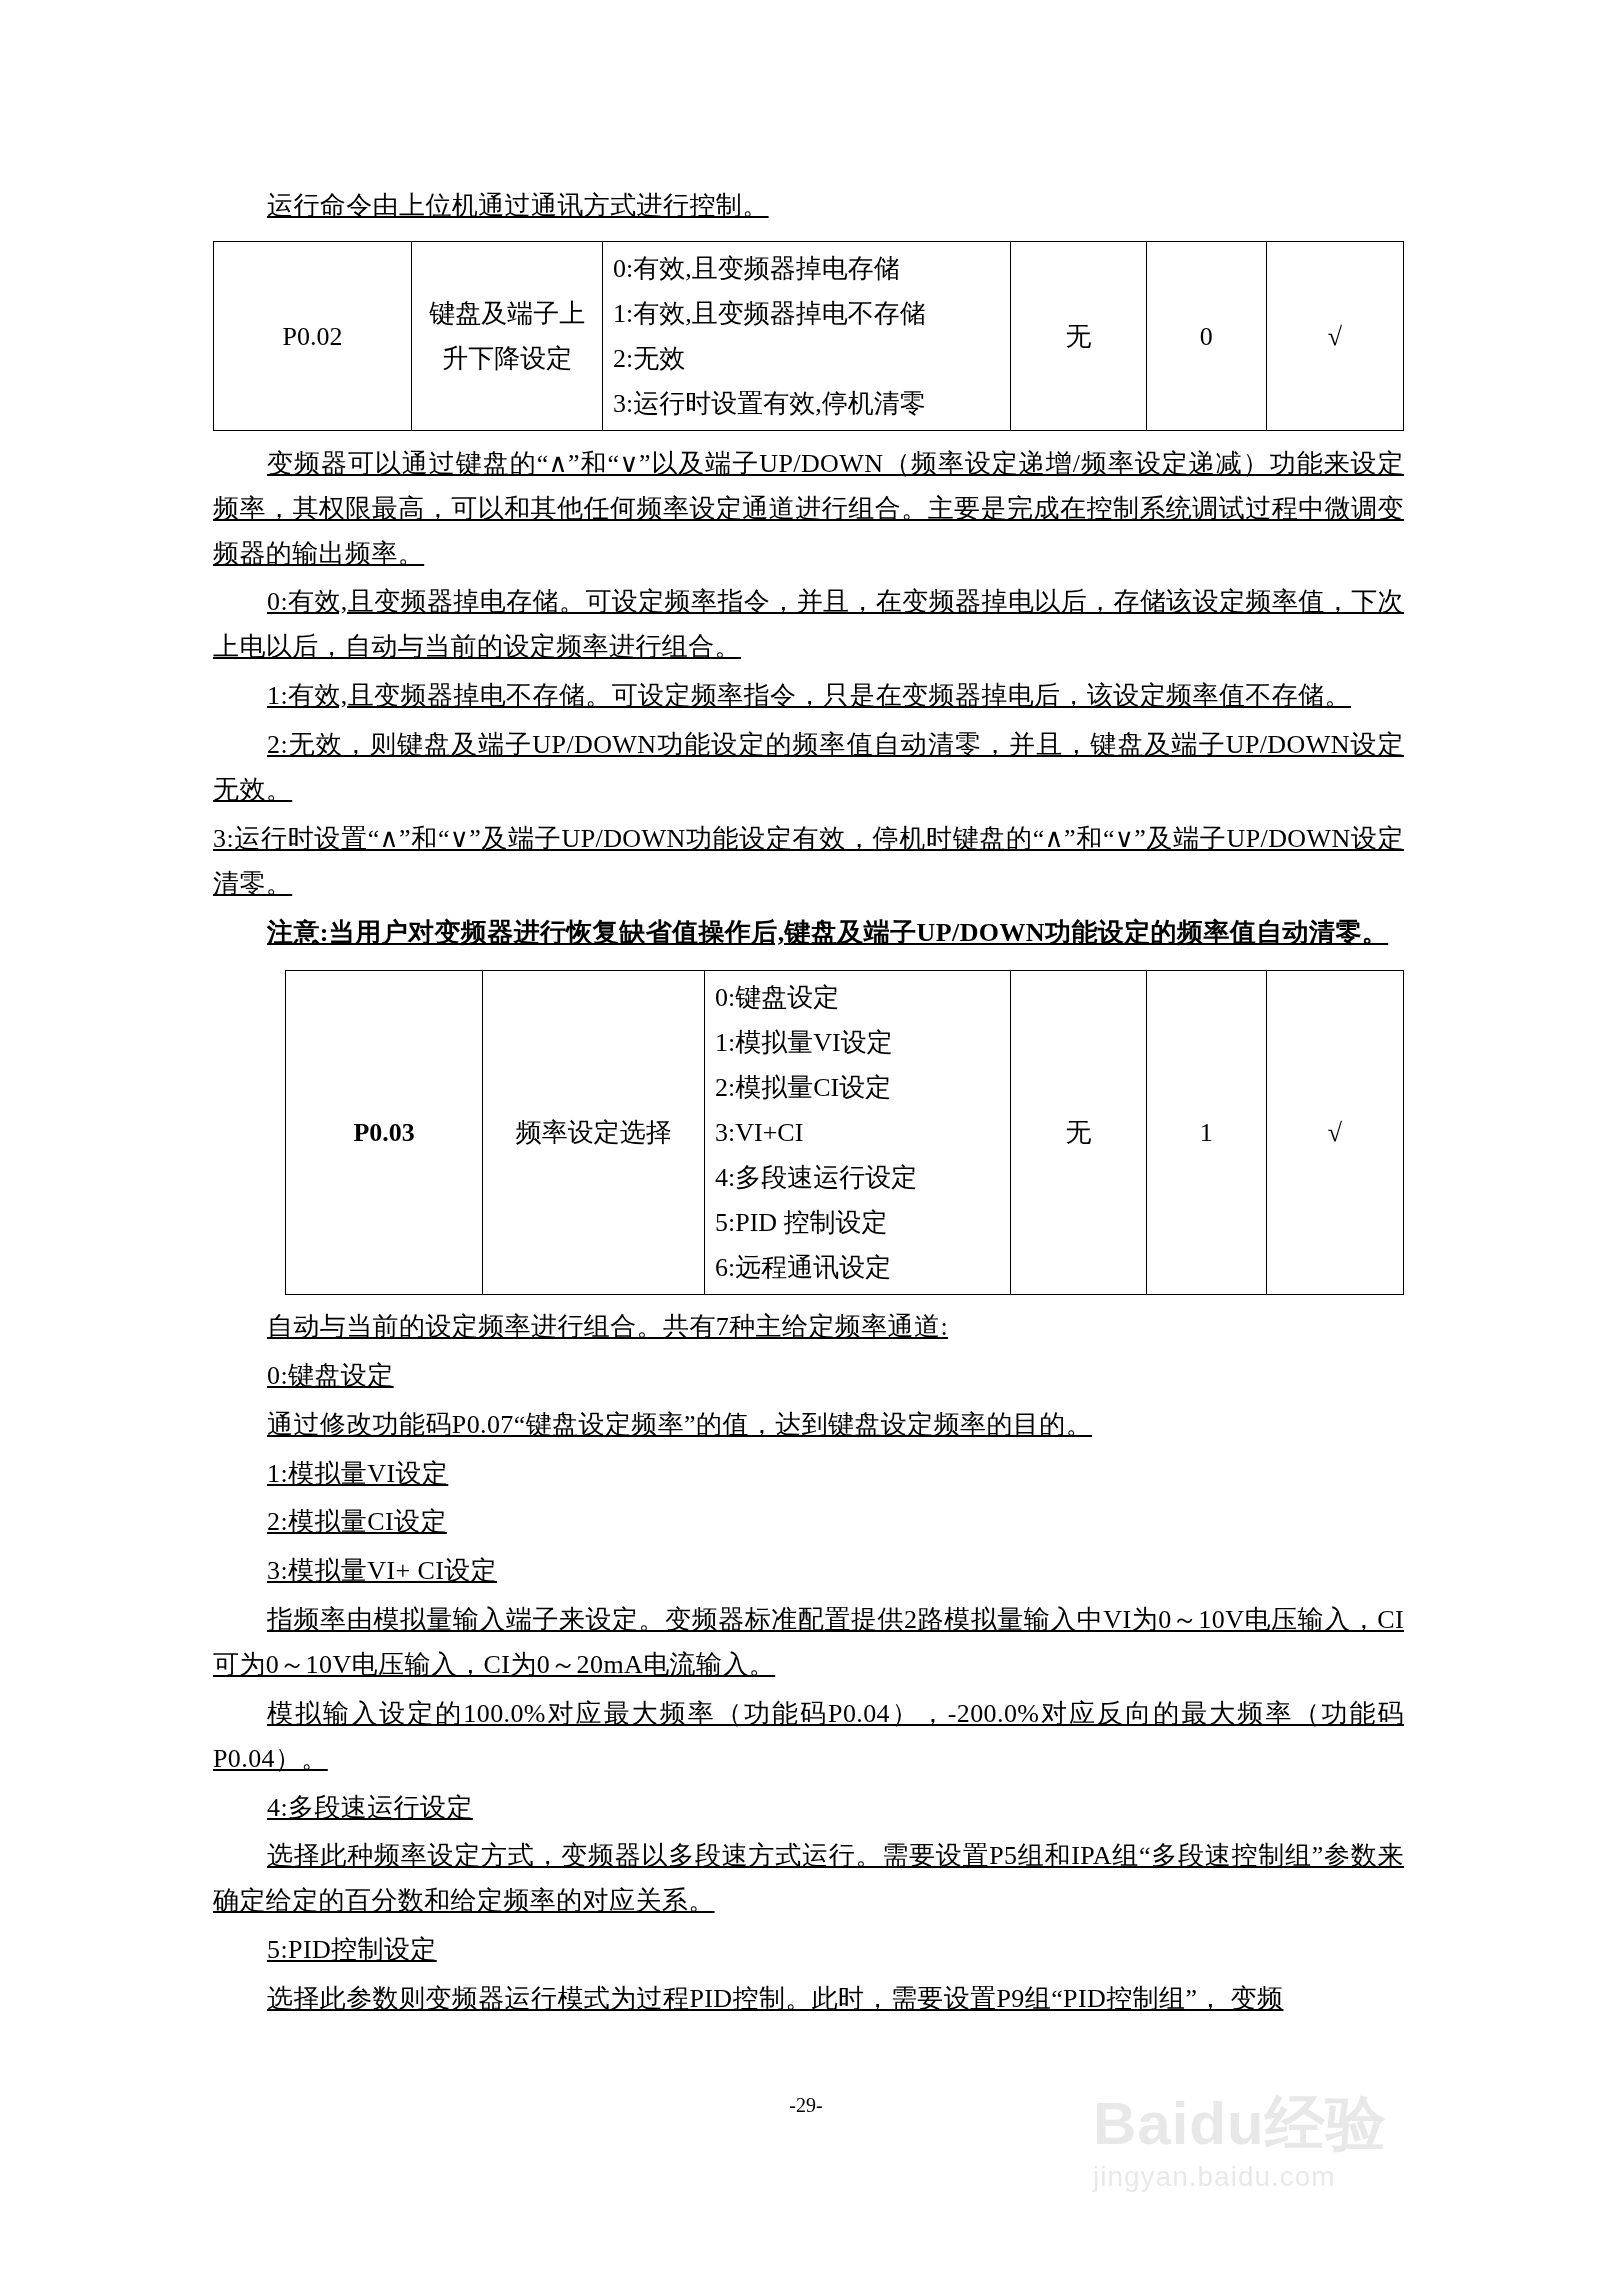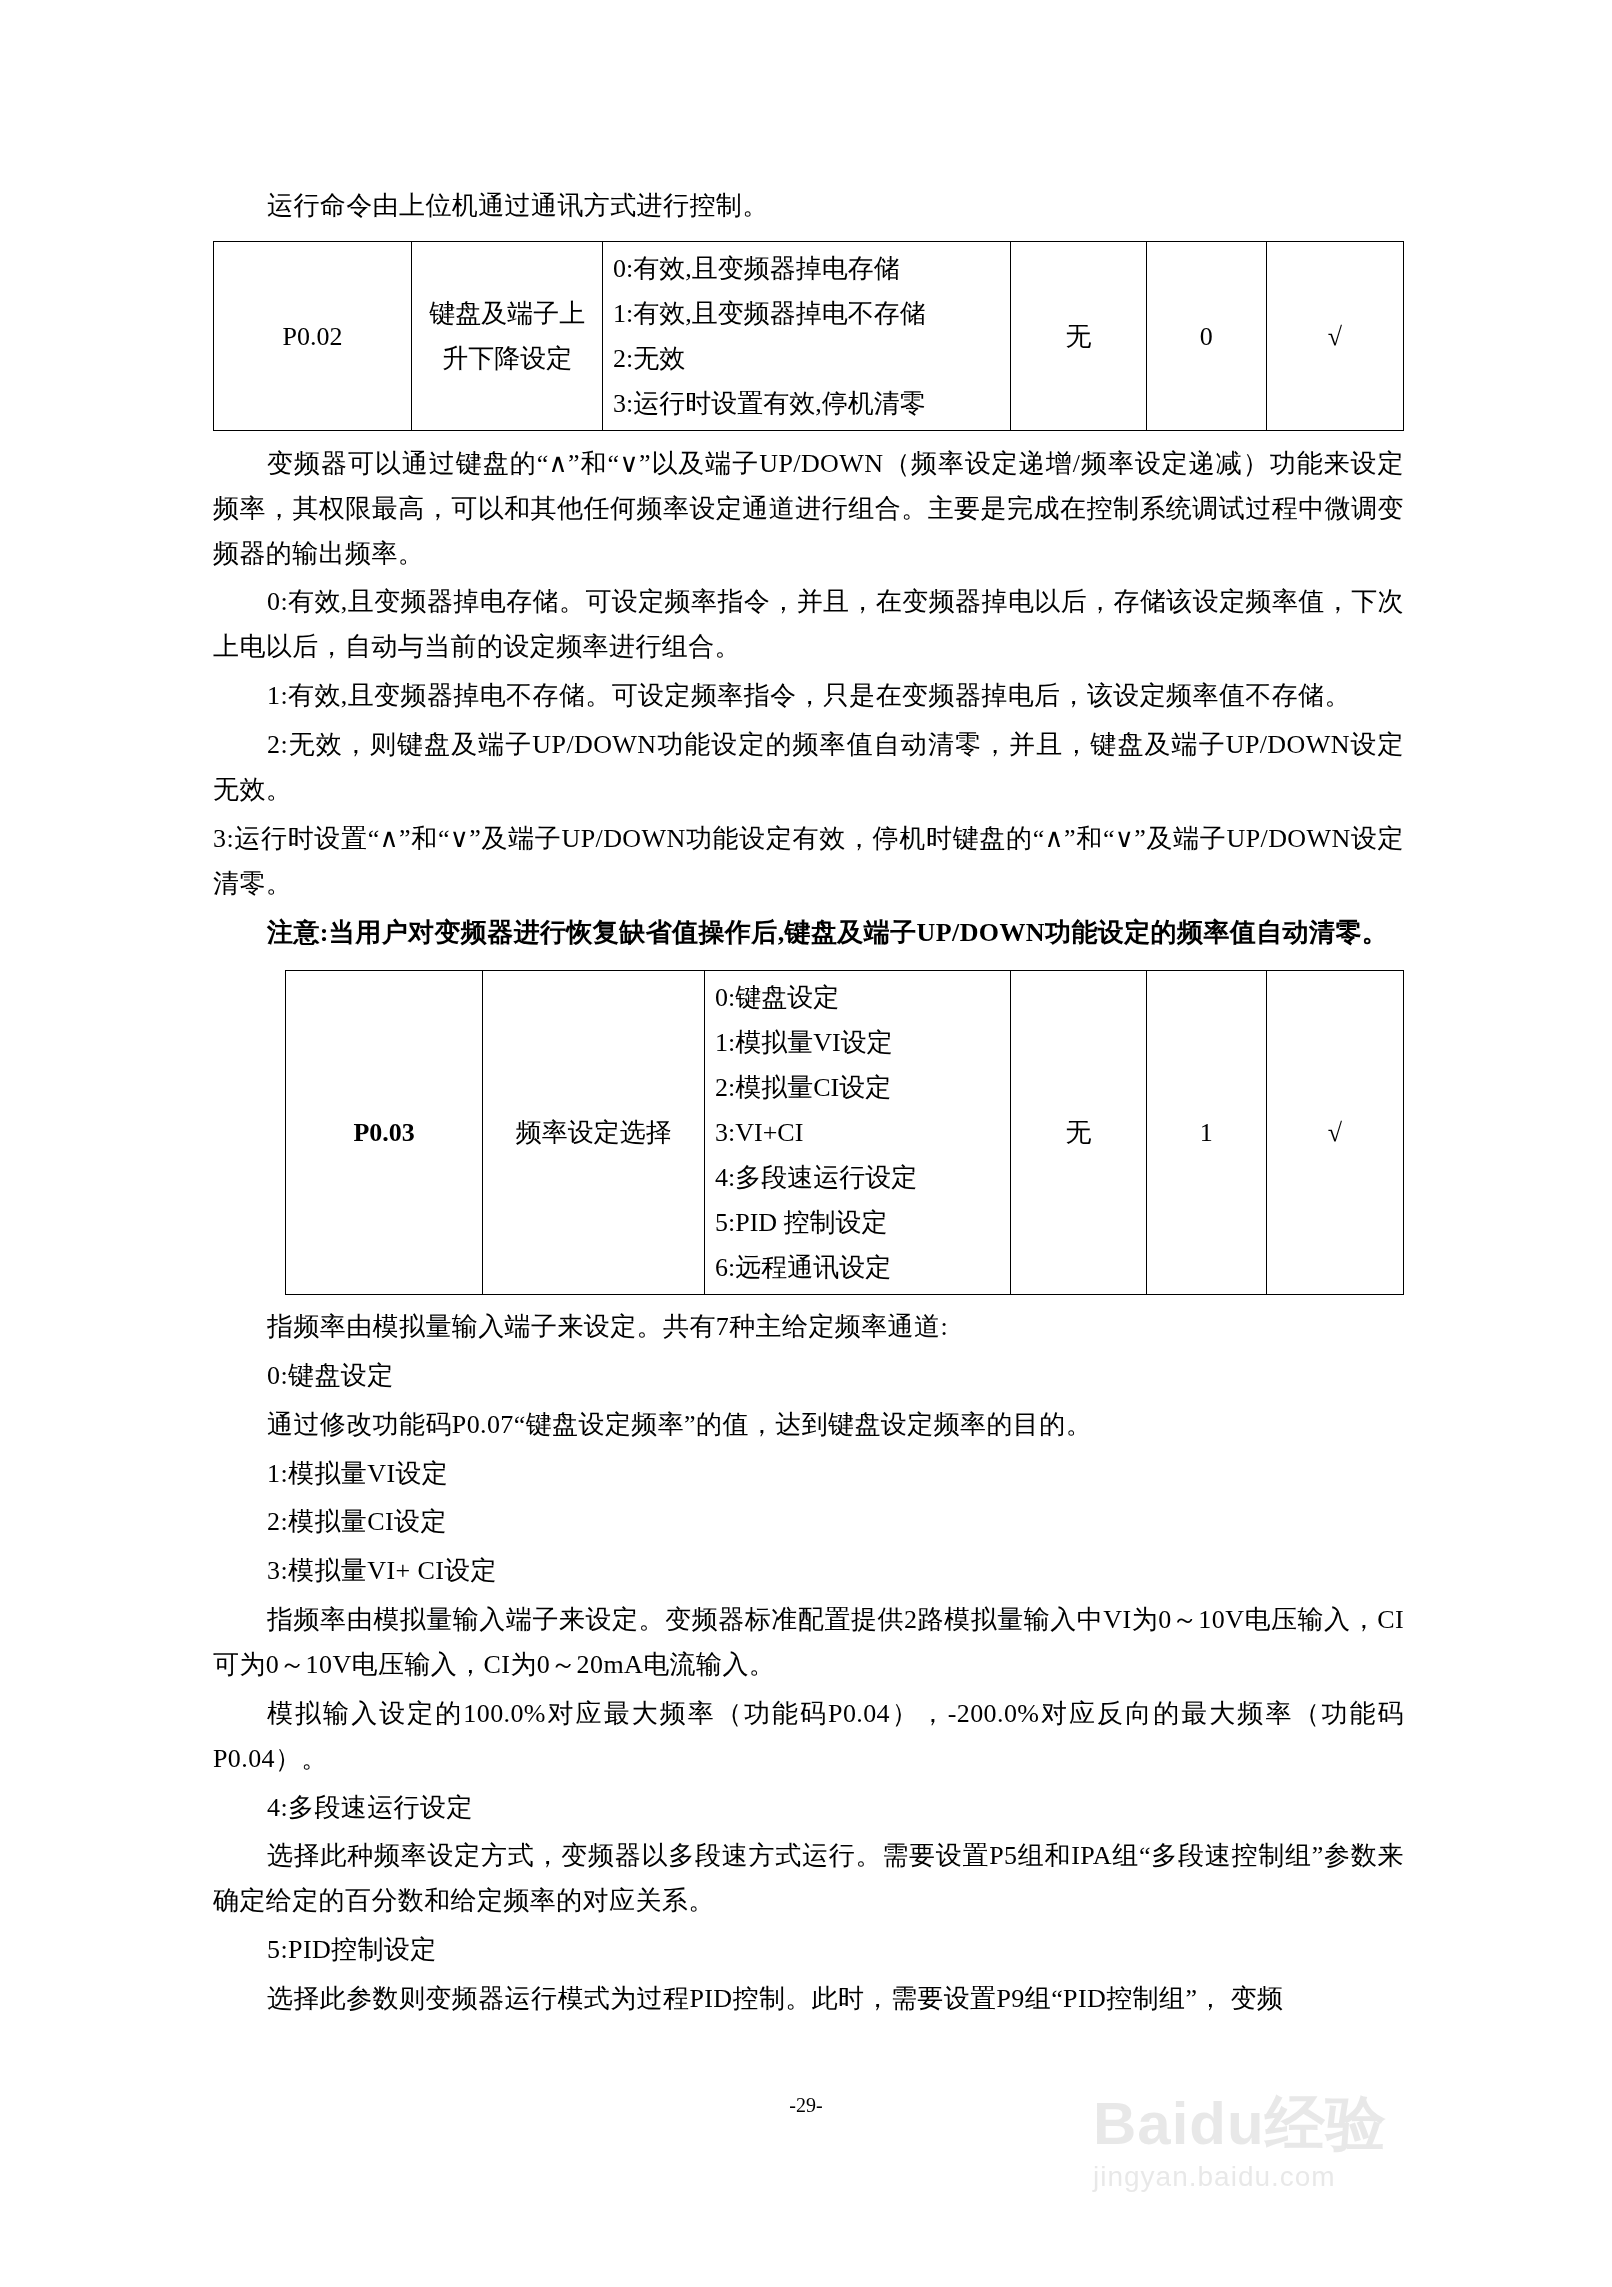--- a/index.html
+++ b/index.html
@@ -21,20 +21,21 @@
     left: 213px;
     top: 183px;
     width: 1191px;
   }
   p {
     margin: 0 0 3.8px 0;
     font-size: 26px;
     line-height: 45px;
     text-align: justify;
     letter-spacing: 0.4px;
+    text-decoration: underline;
   }
   p.indent { text-indent: 54px; }
   p.noindent { text-indent: 0; }
   .bold { font-weight: bold; }
 
   table.param {
     border-collapse: collapse;
     width: 100%;
     margin: 9.6px 0 9.6px 0;
     table-layout: fixed;
@@ -157,21 +158,21 @@
             <div class="opt-line">6:远程通讯设定</div>
           </td>
           <td class="unit">无</td>
           <td class="def">1</td>
           <td class="chg">√</td>
         </tr>
       </tbody>
         </table>
     </div>
 
-    <p class="indent">指频率由模拟量输入端子来设定。共有7种主给定频率通道:</p>
+    <p class="indent">自动与当前的设定频率进行组合。共有7种主给定频率通道:</p>
     <p class="indent">0:键盘设定</p>
     <p class="indent">通过修改功能码P0.07“键盘设定频率”的值，达到键盘设定频率的目的。</p>
     <p class="indent">1:模拟量VI设定</p>
     <p class="indent">2:模拟量CI设定</p>
     <p class="indent">3:模拟量VI+ CI设定</p>
     <p class="indent">指频率由模拟量输入端子来设定。变频器标准配置提供2路模拟量输入中VI为0～10V电压输入，CI可为0～10V电压输入，CI为0～20mA电流输入。</p>
     <p class="indent">模拟输入设定的100.0%对应最大频率（功能码P0.04），-200.0%对应反向的最大频率（功能码P0.04）。</p>
     <p class="indent">4:多段速运行设定</p>
     <p class="indent">选择此种频率设定方式，变频器以多段速方式运行。需要设置P5组和IPA组“多段速控制组”参数来确定给定的百分数和给定频率的对应关系。</p>
     <p class="indent">5:PID控制设定</p>

